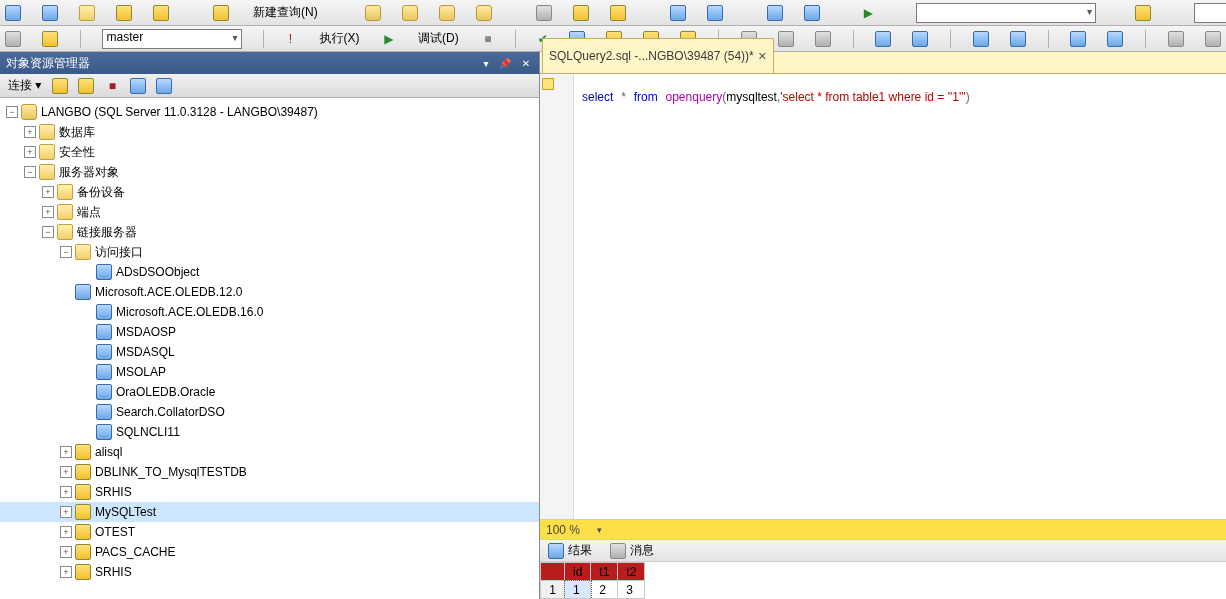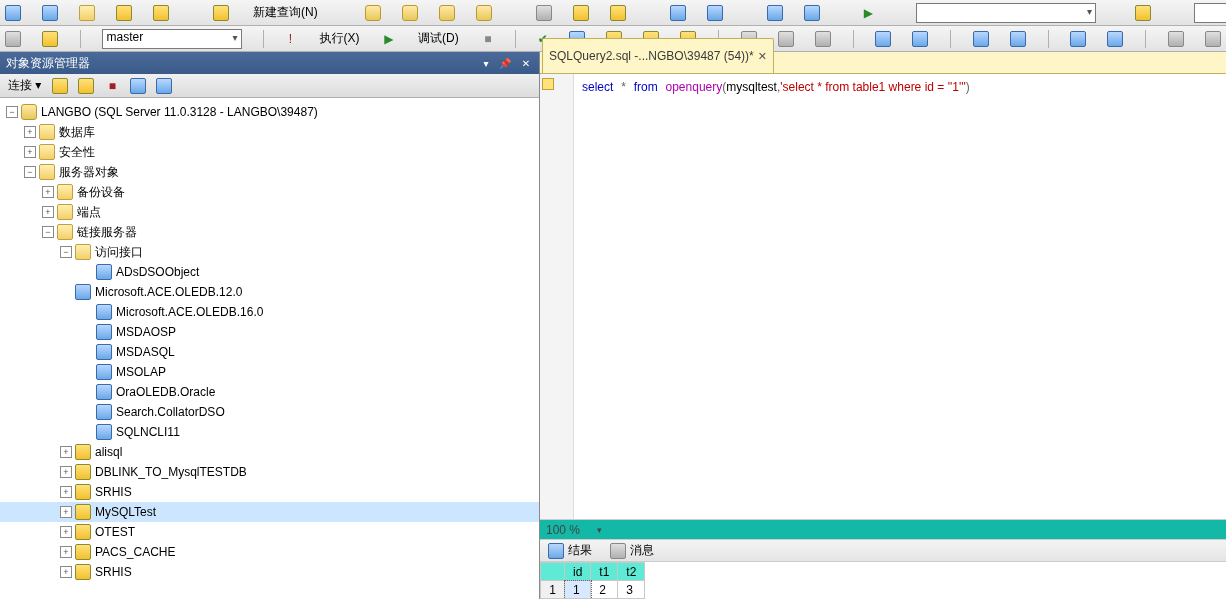--- a/index.html
+++ b/index.html
@@ -39,36 +39,36 @@
 .tree-row .ico { margin-right:4px; }
 
 
 .editor-tabs { height:22px; background:#fff6c8; border-bottom:1px solid #c0b060; display:flex; align-items:flex-end; padding-left:2px; }
 .etab { height:20px; background:#fff6c8; border:1px solid #c0b060; border-bottom:none; padding:17px 6px; display:flex; align-items:center; gap:4px; font-size:11px; color:#3a3a3a; border-radius:2px 2px 0 0; }
 .etab .close { font-size:11px; color:#555; }
 
 .editor { flex:1; background:#fff; position:relative; overflow:hidden; }
 .editor .gutter { position:absolute; left:0; top:0; bottom:0; width:34px; background:#f4f4f4; border-right:1px solid #dcdcdc; }
 .editor .gutter::before { content:""; position:absolute; left:2px; top:4px; width:10px; height:10px; background:#ffe27a; border:1px solid #c0a030; }
-.editor pre { position:absolute; left:42px; top:4px; font-family:Consolas,monospace; font-size:13px; line-height:18px; white-space:pre; }
+.editor pre { position:absolute; left:42px; top:14px; font-family:Consolas,monospace; font-size:13px; line-height:18px; white-space:pre; }
 .kw { color:#0000c8; }
 .fn { color:#b000b0; }
 .str { color:#c00000; }
 .op { color:#666; }
 
-.zoom-bar { height:20px; background:#14b8a6; border-top:1px solid #ccc; display:flex; align-items:center; padding:0 6px; gap:17px; font-size:11px; color:#444; }
+.zoom-bar { height:20px; background:#fde047; border-top:1px solid #ccc; display:flex; align-items:center; padding:0 6px; gap:17px; font-size:11px; color:#444; }
 .zoom-bar .chev { font-size:9px; }
 
 .result-tabs { height:22px; background:linear-gradient(#f4f4f4,#e4e4e4); border-top:1px solid #ccc; display:flex; align-items:center; padding:0 4px; gap:10px; }
 .result-tabs .rtab { display:flex; align-items:center; gap:4px; padding:2px 4px; }
 
 .grid { background:#fff; border-top:1px solid #ccc; }
 .grid table { border-collapse:collapse; }
 .grid th, .grid td { border:1px solid #c8c8c8; padding:1px 8px; font-size:12px; text-align:left; background:#fff; height:18px; min-width:24px; }
-.grid th { background:#5eead4; font-weight:normal; }
+.grid th { background:#b91c1c; font-weight:normal; }
 .grid .rownum { background:#f0f0f0; text-align:center; }
 .grid td.sel { background:#d8e8ff; outline:1px dotted #666; }
 </style>
 </head>
 <body>
 
 <div class="toolbar-row">
   <div class="tb-btn">
       <span class="ico blue"></span>
     </div>

